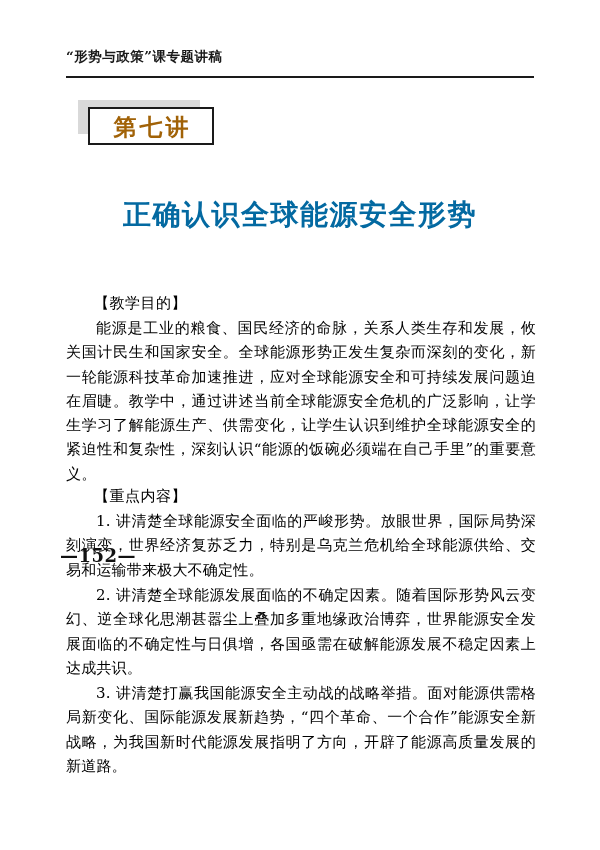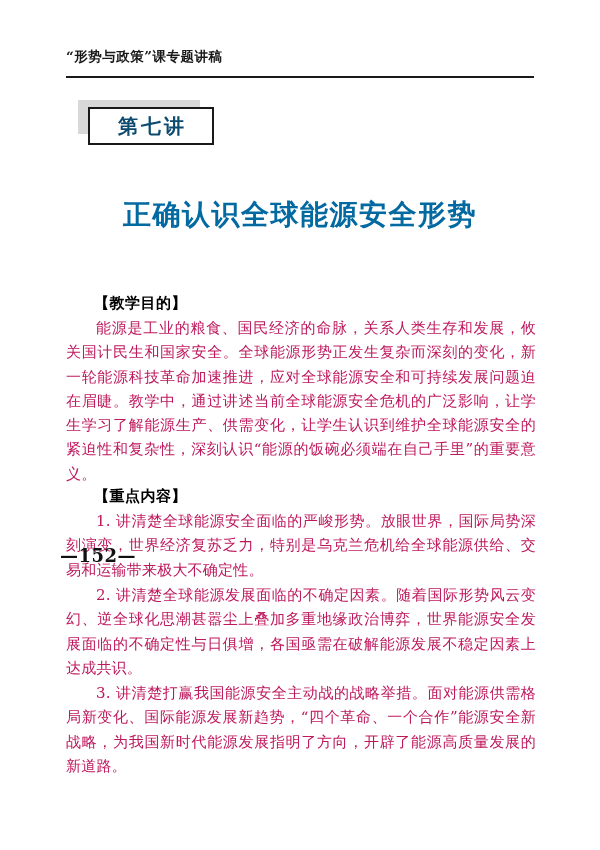--- a/index.html
+++ b/index.html
@@ -64,24 +64,24 @@
     top: 7px;
     width: 122px;
     height: 34px;
     border: 2px solid #1a1a1a;
     background: #ffffff;
     display: flex;
     align-items: center;
     justify-content: center;
   }
   .badge-text {
-    font-size: 20px;
+    font-size: 23px;
     font-weight: 700;
     letter-spacing: 3px;
-    color: #0c4a6e;
+    color: #a16207;
     line-height: 1;
     padding-left: 3px;
   }
 
   
   .doc-title {
     position: absolute;
     top: 196px;
     left: 0;
     width: 600px;
@@ -94,35 +94,35 @@
 
   
   .body-area {
     position: absolute;
     top: 294px;
     left: 66px;
     width: 470px;
   }
   .section-head {
     font-size: 15px;
-    font-weight: 700;
+    font-weight: 400;
     color: #000000;
     margin: 0 0 3px 0;
     text-indent: 28px;
     letter-spacing: 0.5px;
   }
   .para {
     font-size: 15px;
     line-height: 1.62;
     text-align: justify;
     text-justify: inter-ideograph;
     margin: 0 0 1px 0;
     text-indent: 30px;
     letter-spacing: 0.2px;
-    color: #be185d;
+    color: #000000;
   }
 
   
   .folio {
     position: absolute;
     left: 60px;
     bottom: 68px;
     font-size: 18px;
     font-weight: 700;
     color: #111111;

